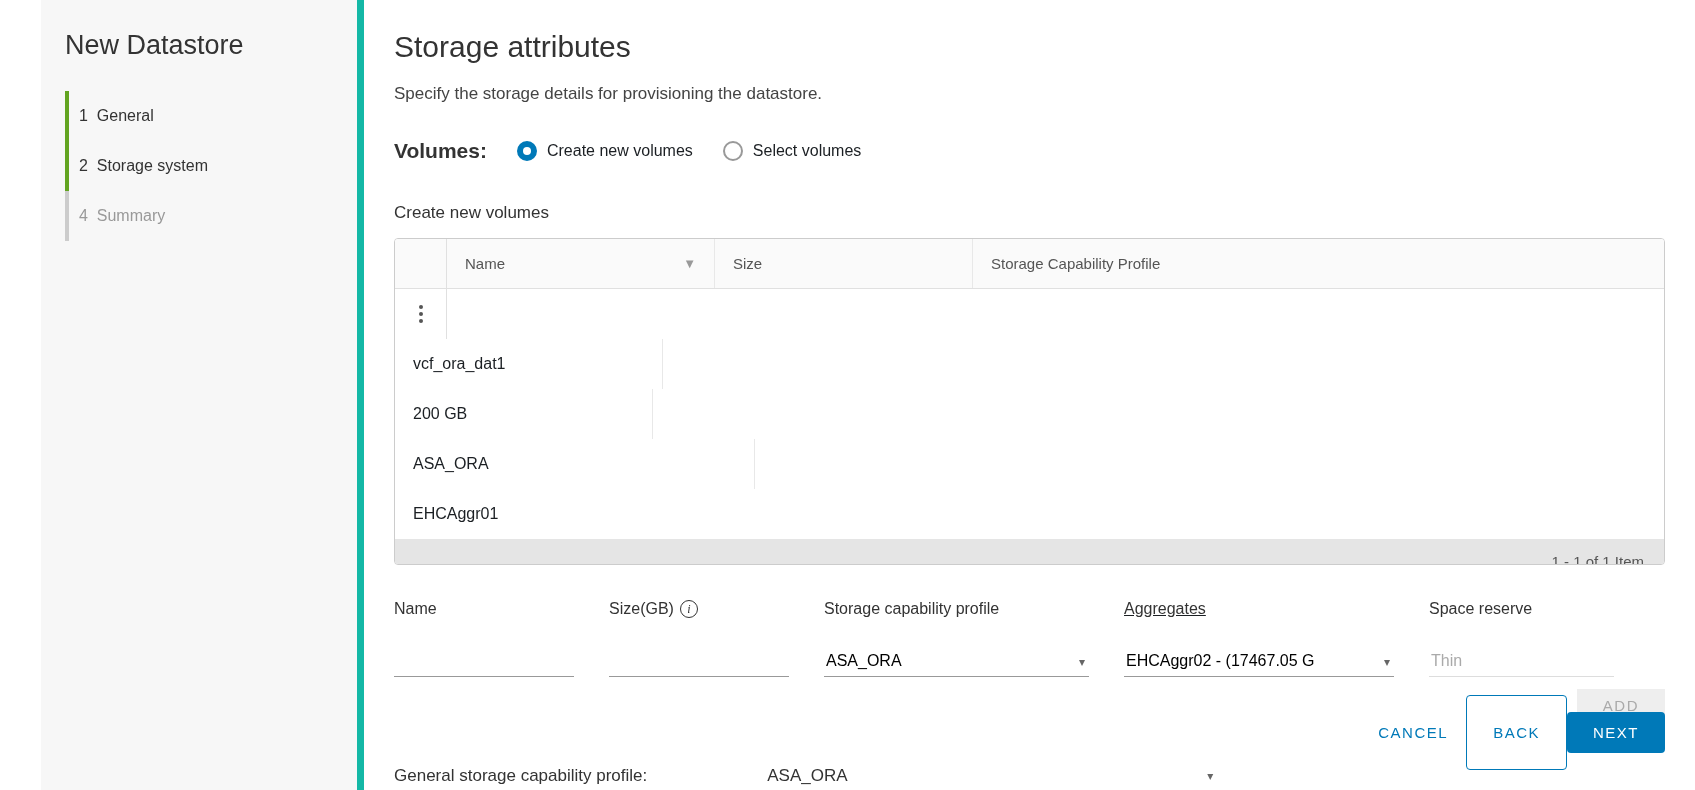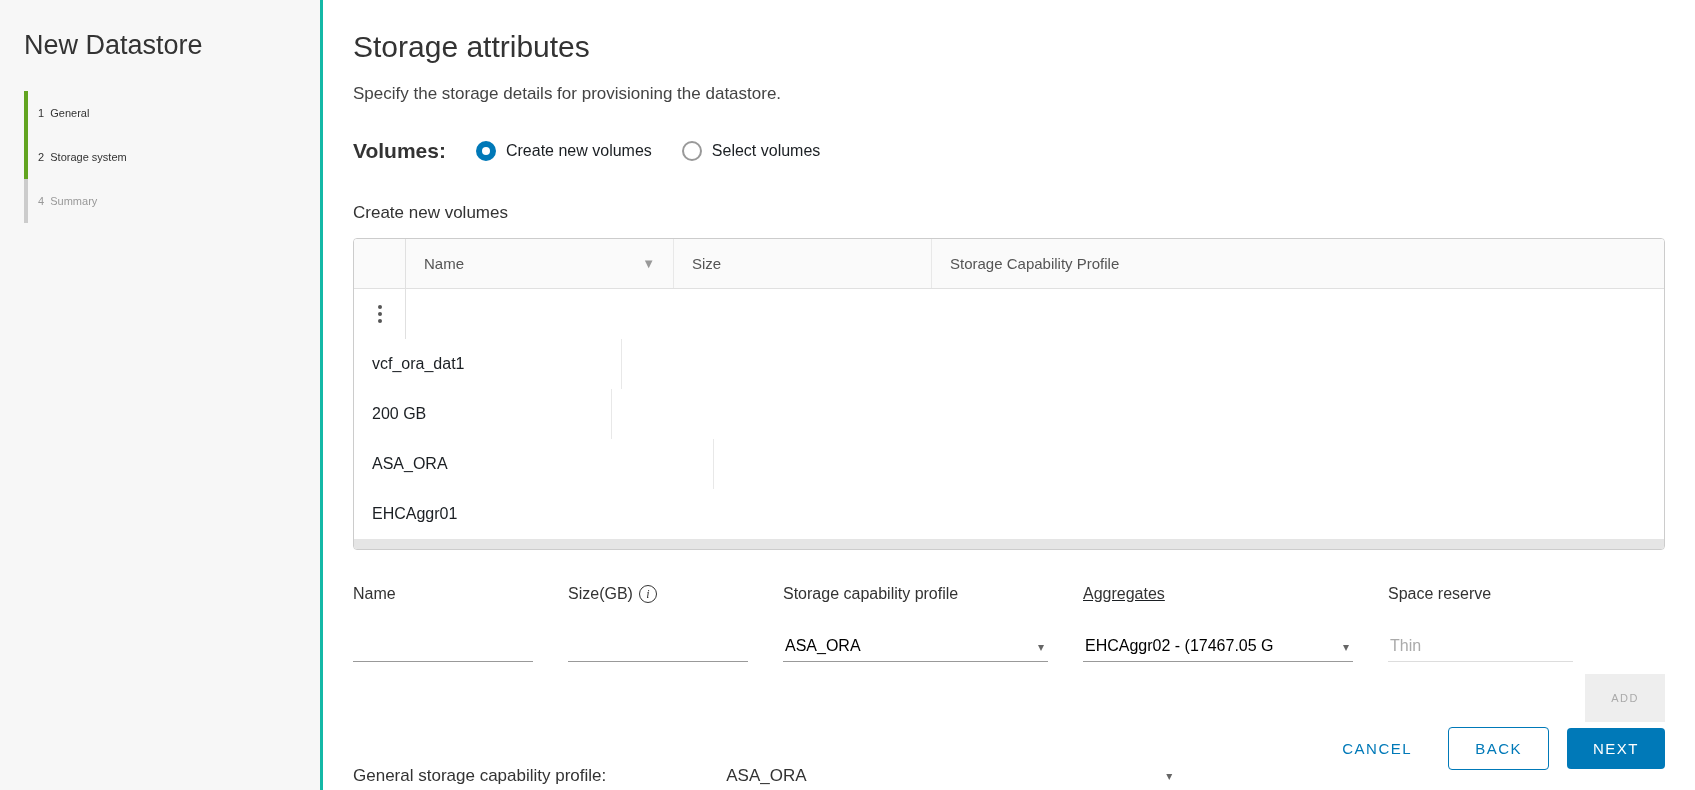--- a/index.html
+++ b/index.html
@@ -8,33 +8,34 @@
       font-size: 15px;
       color: #1b1f23;
       display: flex;
       width: 1695px;
       height: 790px;
       background: #fff;
     }
     .sidebar {
       width: 323px;
       background: #f7f7f7;
-      border-right: 3px solid #14b8a6;
+      border-right: 7px solid #14b8a6;
       padding: 30px 0;
+      margin-left: 41px;
     }
     .sidebar-title {
       font-size: 27px;
       font-weight: 400;
       color: #333;
       padding: 0 24px 30px 24px;
     }
     .steps { position: relative; }
     .step {
       padding: 16px 24px 16px 38px;
-      font-size: 11px;
+      font-size: 16px;
       color: #333;
       cursor: pointer;
       position: relative;
     }
     .step.active { background: #d9e4ea; }
     .step.pending { color: #999; }
     .bar-for-step {
       position: absolute;
       left: 24px;
       top: 0; bottom: 0;
@@ -135,44 +136,44 @@
       pointer-events: none; color: #666; font-size: 12px;
     }
     .col-w1 { width: 180px; }
     .col-w2 { width: 180px; }
     .col-w3 { width: 265px; }
     .col-w4 { width: 270px; text-decoration: underline; }
     .col-w5 { width: 185px; }
     .add-row { display: flex; justify-content: flex-end; margin-bottom: 40px; }
     .add-btn {
       background: #eee; color: #aaa; border: none;
-      padding: 18px 26px; font-size: 11px; letter-spacing: 1.5px;
+      padding: 8px 26px; font-size: 15px; letter-spacing: 1.5px;
       cursor: not-allowed;
     }
     .default-row {
       display: flex; align-items: center; gap: 120px;
       font-size: 17px; color: #333;
     }
     .default-select-wrap { position: relative; width: 450px; }
     .default-select {
       border: none; font-size: 17px; color: #333; background: transparent;
       width: 100%; padding: 4px 0;
     }
     .footer {
       position: absolute;
       bottom: 20px; right: 30px;
-      display: flex; gap: 18px; align-items: center;
+      display: flex; align-items: center;
     }
     .btn-cancel {
       background: none; border: none; color: #0079b8; font-size: 15px;
       letter-spacing: 1.5px; cursor: pointer; padding: 12px 18px;
     }
     .btn-back {
       background: #fff; border: 1px solid #0079b8; color: #0079b8; font-size: 15px;
-      letter-spacing: 1.5px; cursor: pointer; padding: 12px 26px; border-radius: 4px;
+      letter-spacing: 1.5px; cursor: pointer; padding: 28px 26px; border-radius: 4px;
     }
     .btn-next {
       background: #0079b8; border: none; color: #fff; font-size: 15px;
       letter-spacing: 1.5px; cursor: pointer; padding: 12px 26px; border-radius: 4px;
     }
   </style>
 </head>
 <body>
 
 <div class="sidebar">

